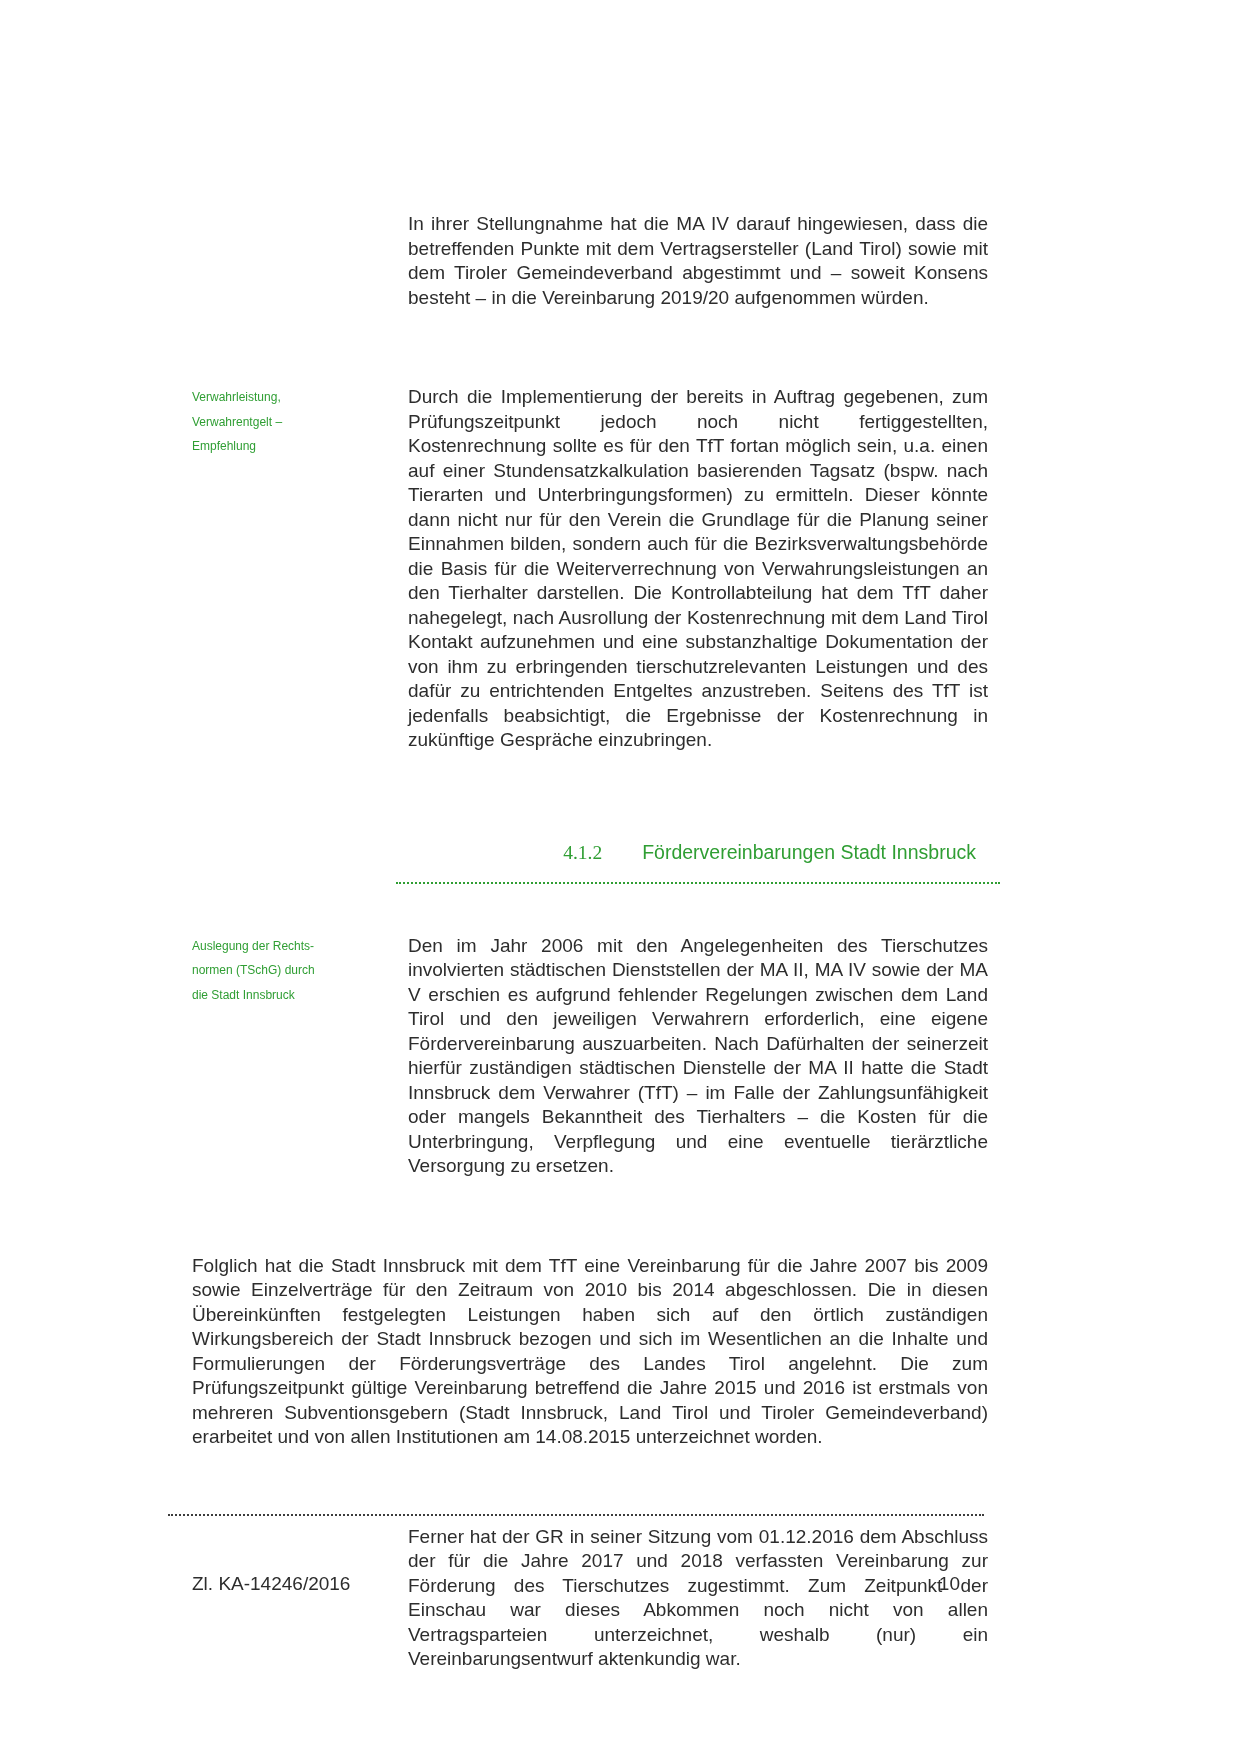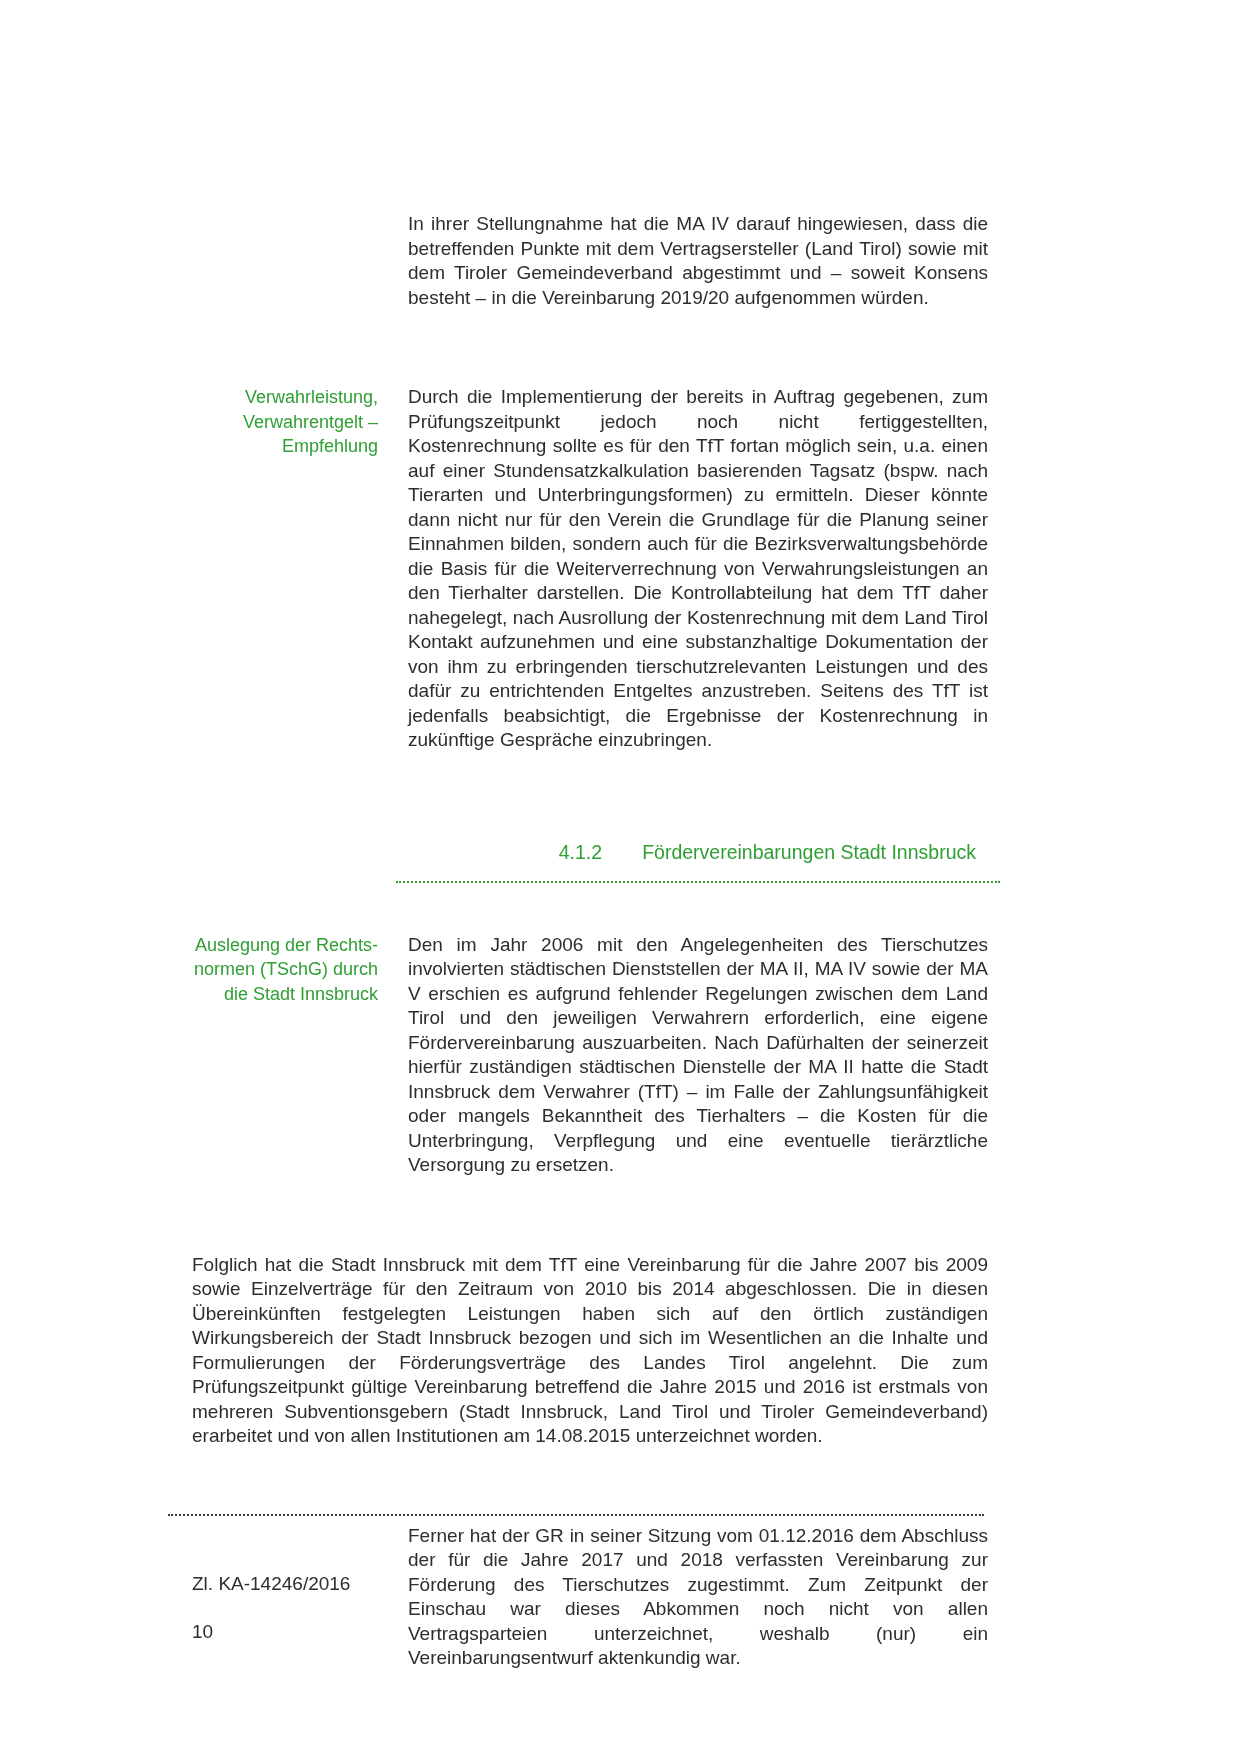--- a/index.html
+++ b/index.html
@@ -27,24 +27,24 @@
   }
   .block {
     display: flex;
     align-items: flex-start;
     margin-bottom: 27px;
   }
   .label-col {
     flex: 0 0 216px;
     padding-right: 18px;
     color: var(--green);
-    font-size: 18px;
+    font-size: 12px;
     line-height: 24.5px;
     white-space: pre-line;
-    text-align: right;
+    text-align: left;
   }
   .body-col {
     flex: 1 1 auto;
     font-size: 19px;
     line-height: 24.5px;
     color: var(--text);
     text-align: justify;
     hyphens: auto;
     overflow-wrap: break-word;
   }
@@ -56,41 +56,40 @@
     flex: 1 1 auto;
     display: flex;
     justify-content: flex-end;
     align-items: baseline;
     color: var(--green);
     font-size: 19.5px;
     line-height: 24px;
     padding-bottom: 5px;
     border-bottom: 2px dotted var(--green);
   }
-  .heading-number { margin-right: 16px; }
+  .heading-number { margin-right: 16px; font-family: Liberation Serif, serif; }
   .footer {
     position: absolute;
     left: 132px;
     top: 1478px;
     width: 840px;
   }
   .footer-rule {
     width: 100%;
     height: 0;
     border-top: 2px dotted #3c3c3c;
   }
   .footer-row {
     position: relative;
     display: flex;
     justify-content: space-between;
     margin-top: 8px;
     font-size: 19px;
     line-height: 24px;
     color: var(--text);
-    flex-direction: column;
   }
   .footer-center {
     position: absolute;
     left: 50%;
     transform: translateX(-50%);
     white-space: nowrap;
   }
 </style>
 </head>
 <body>

